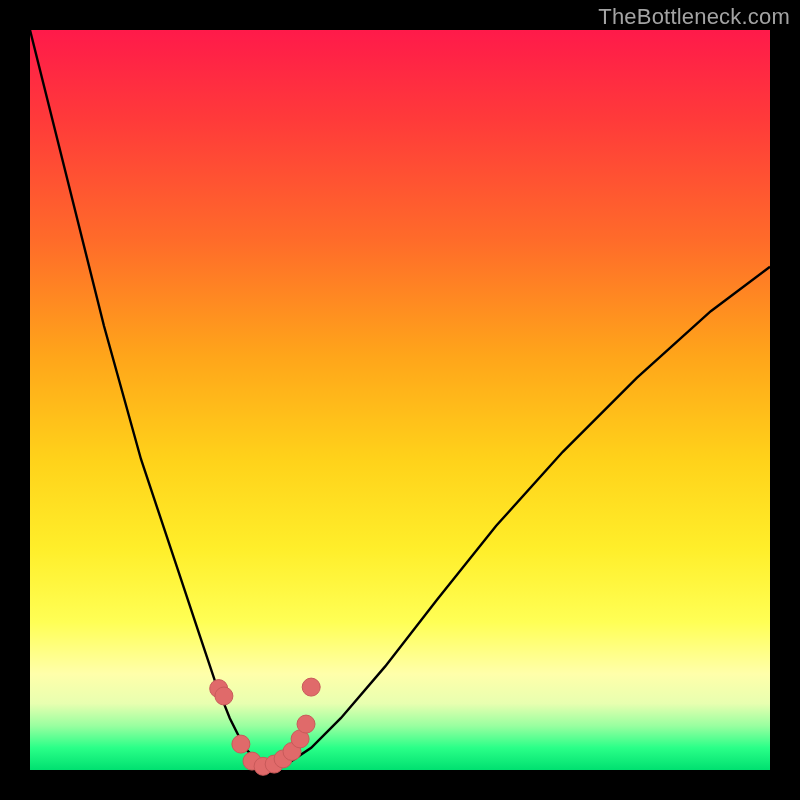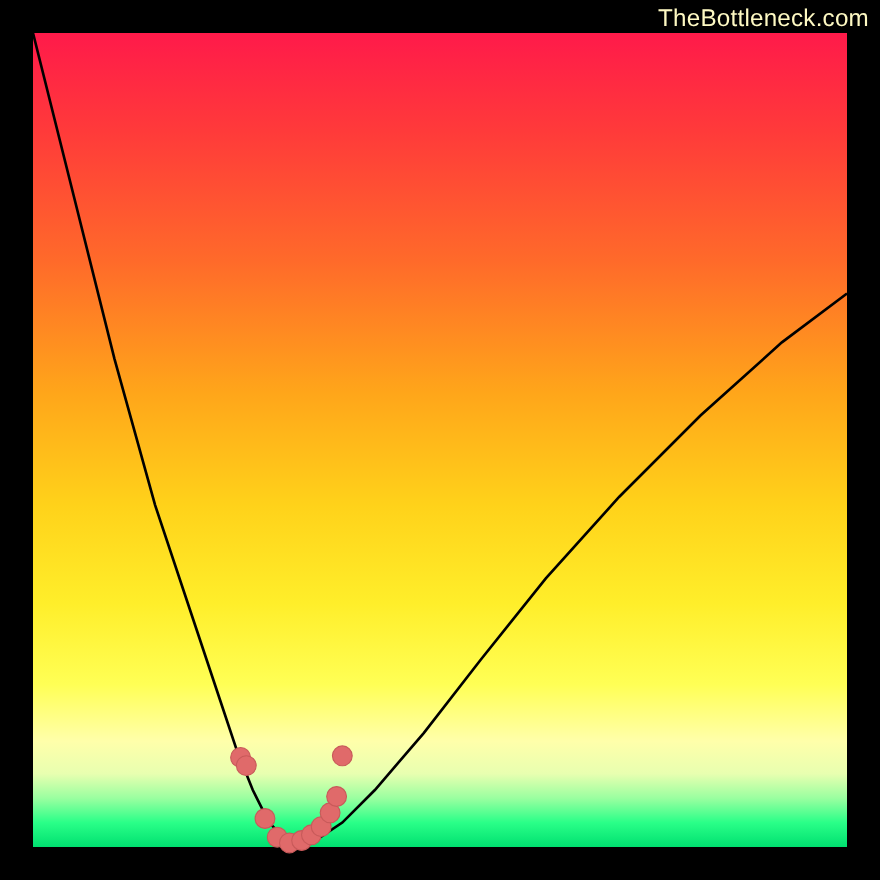--- a/index.html
+++ b/index.html
@@ -36,21 +36,21 @@
       #e8ffb0 91%,
       #9affa0 94%,
       #2aff88 97%,
       #00e070 100%
     );
   }
   .watermark {
     position: absolute;
     top: 4px;
     right: 10px;
-    color: #fef9c3;
+    color: #a3a3a3;
     font-size: 22px;
     font-weight: 400;
     letter-spacing: 0.2px;
     z-index: 5;
   }
   svg.curves {
     position: absolute;
     left: 0;
     top: 0;
     width: 740px;

